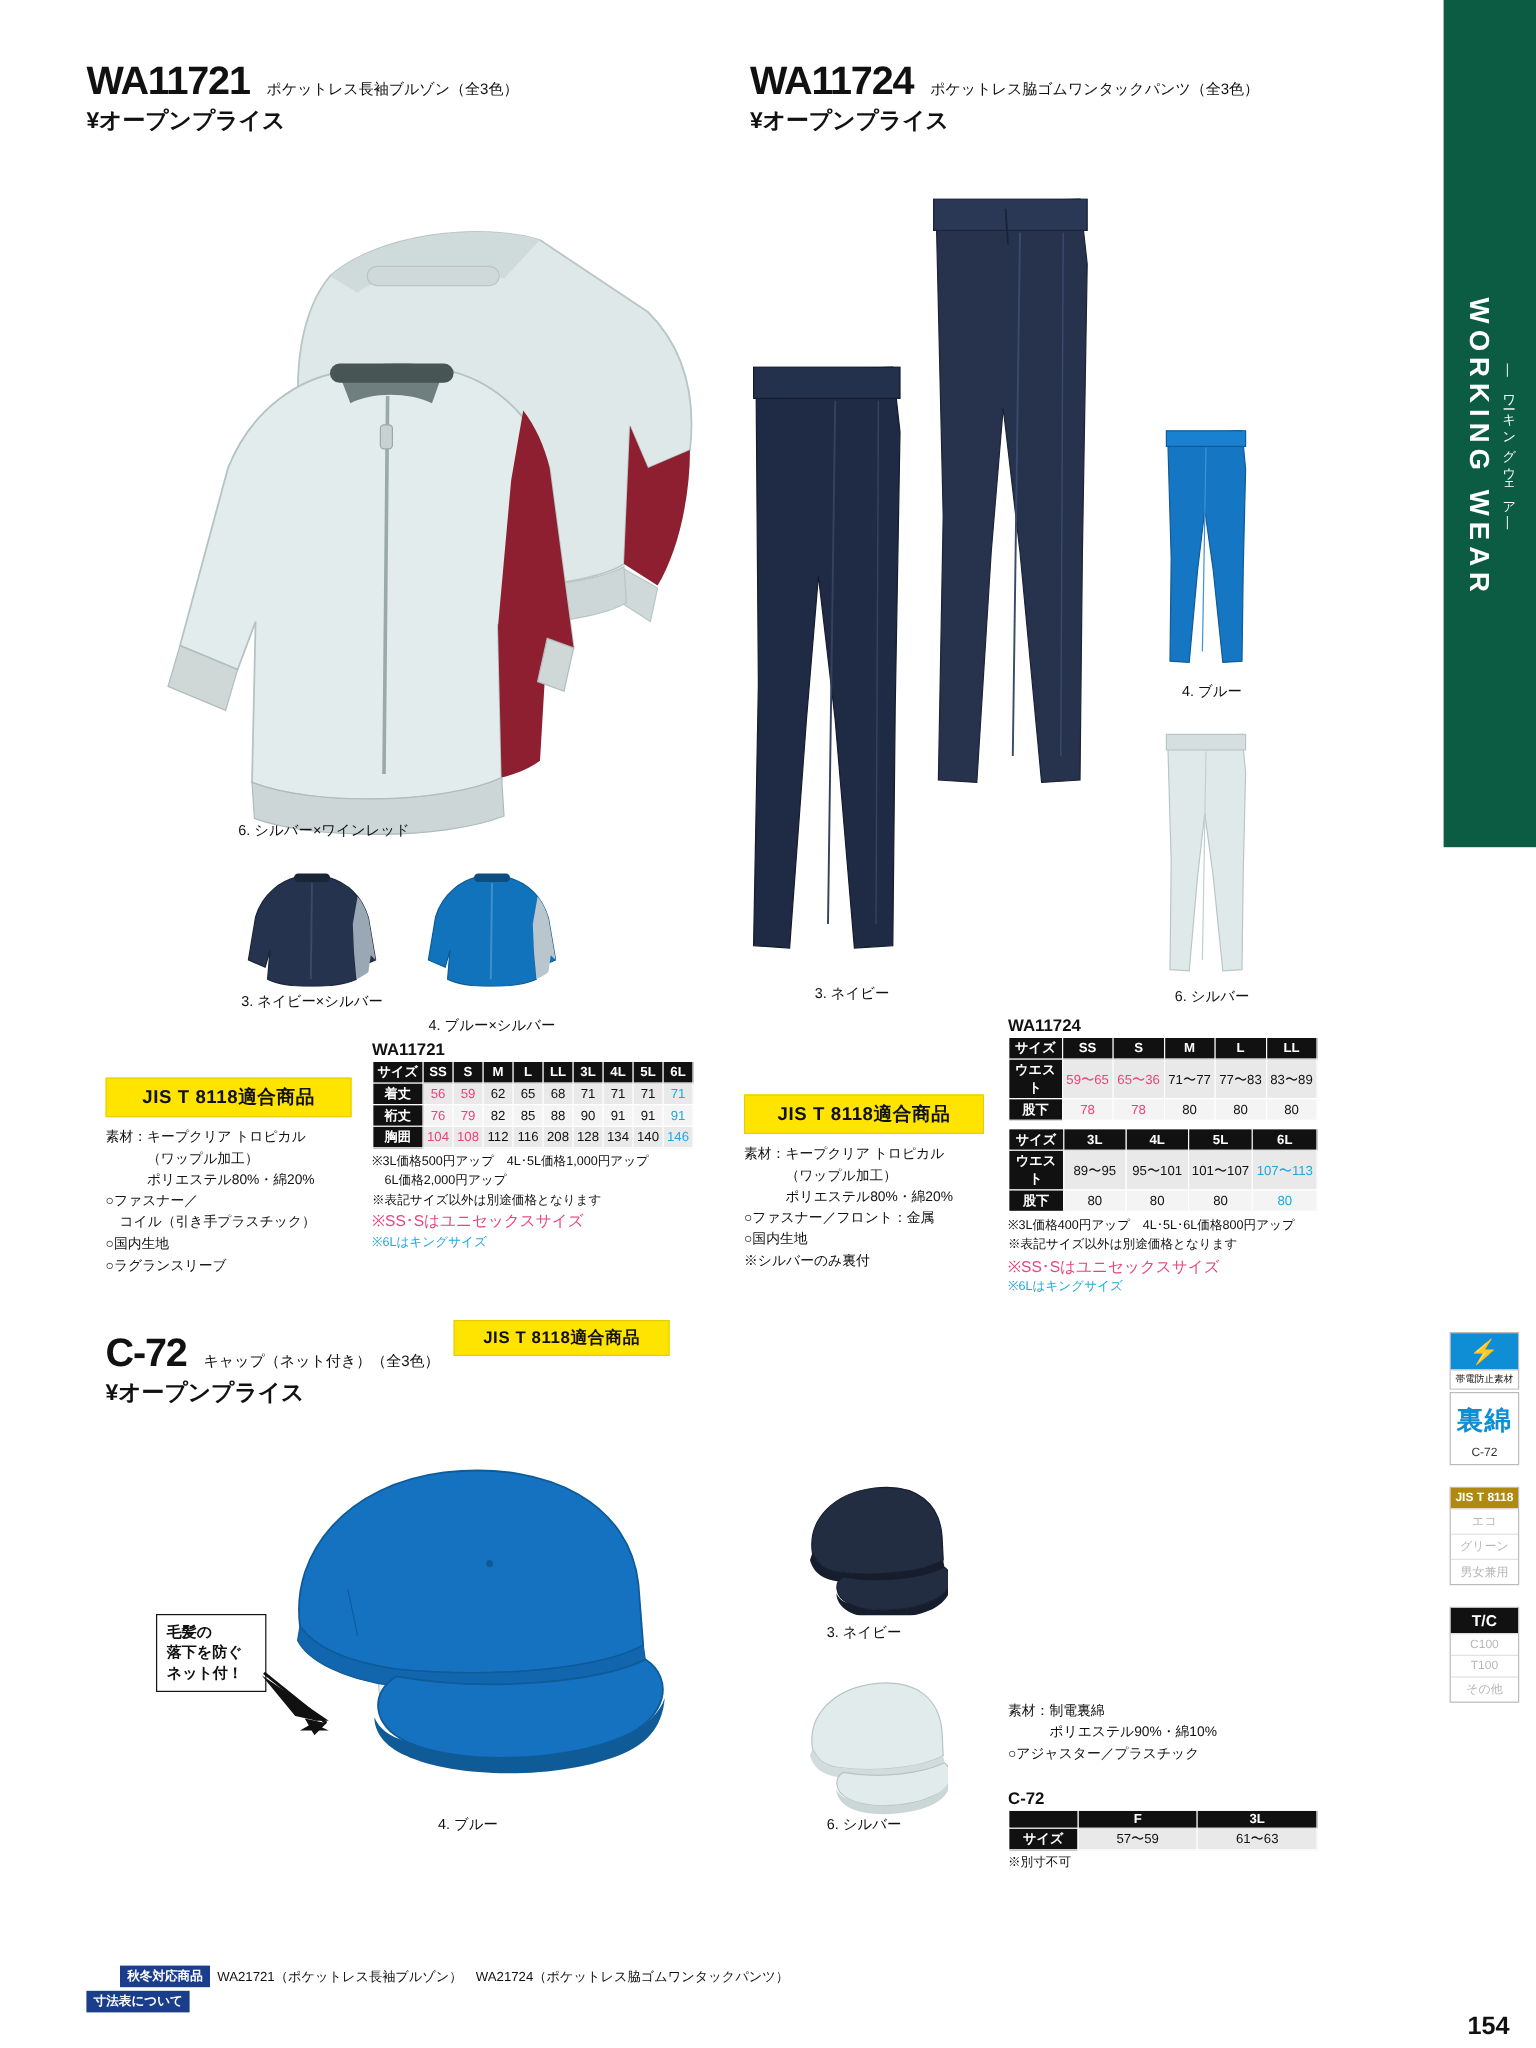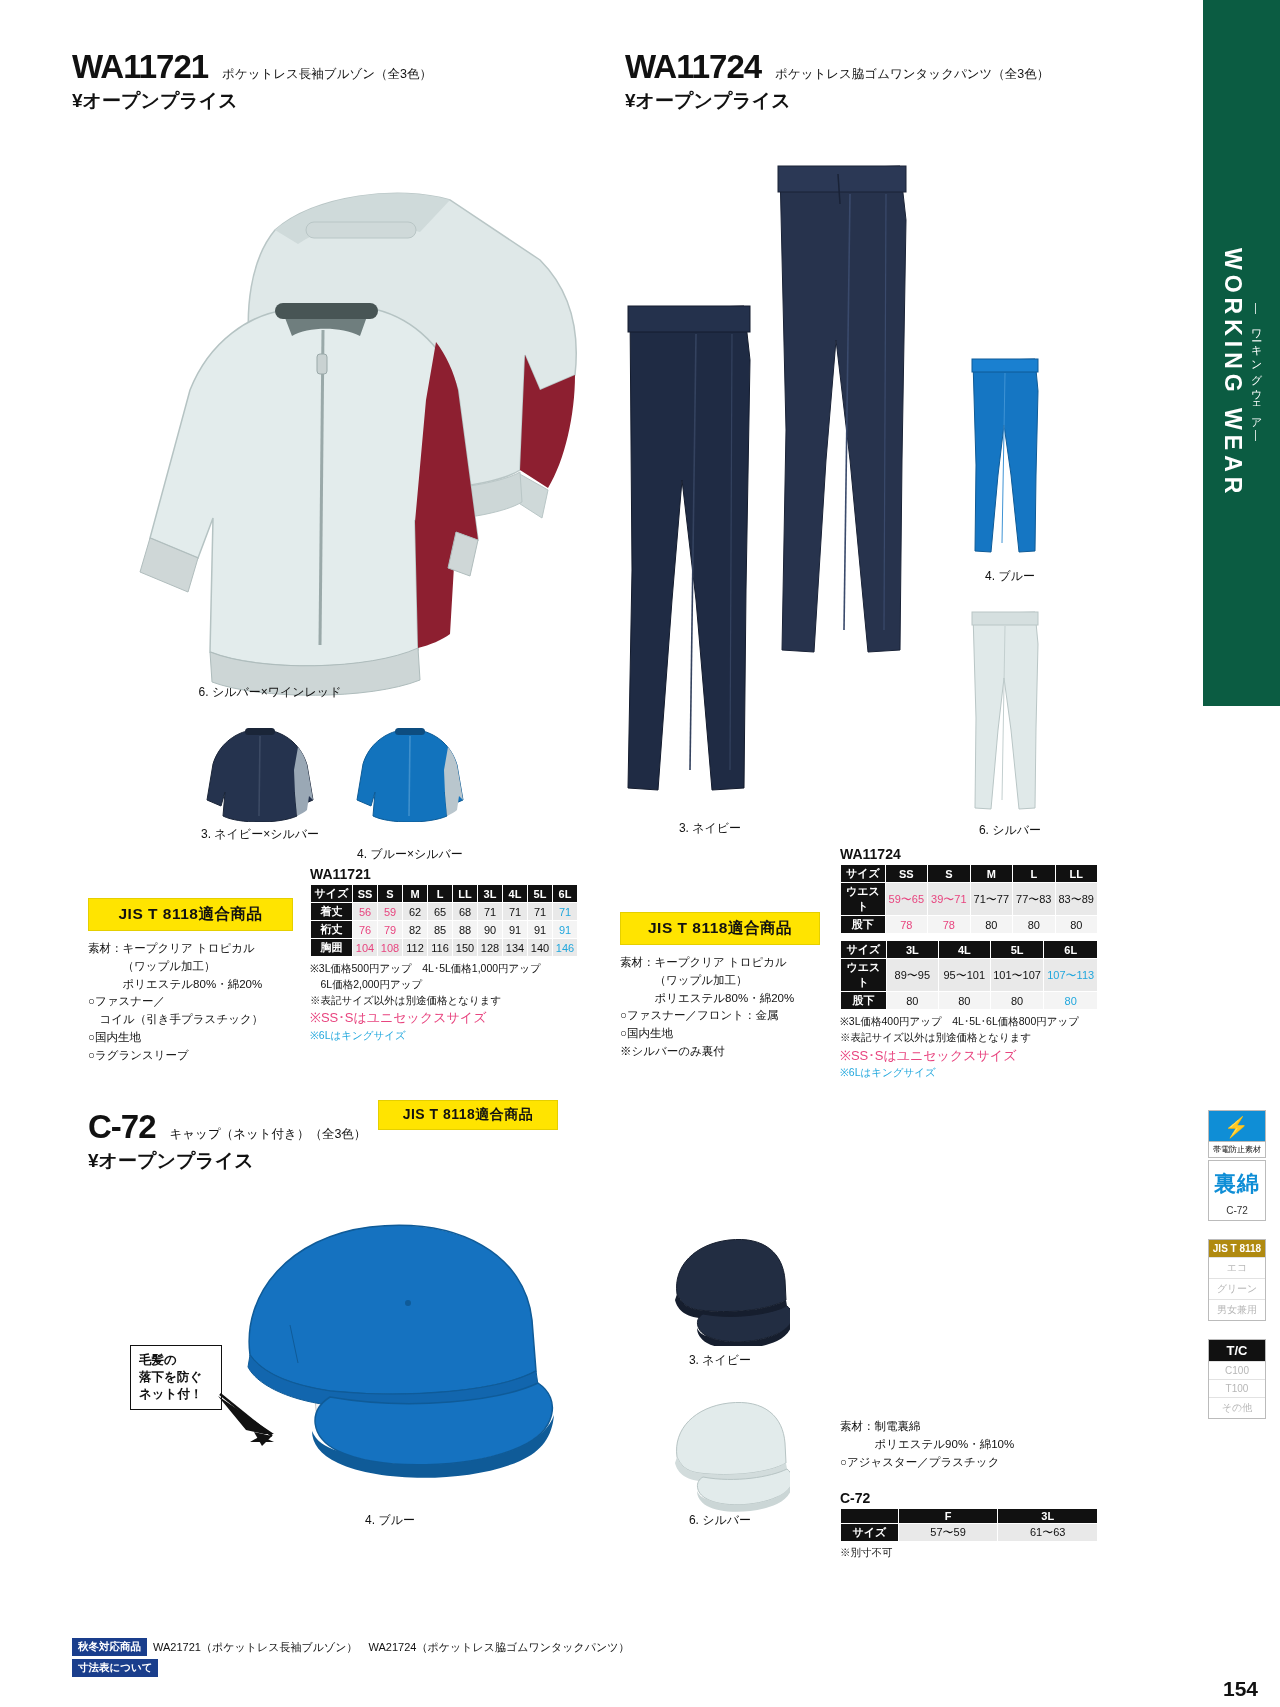--- a/index.html
+++ b/index.html
@@ -321,21 +321,21 @@
           <td class="alt">91</td>
           <td class="alt">91</td>
           <td class="alt cyan">91</td>
         </tr>
         <tr>
           <th>胸囲</th>
           <td class="pink">104</td>
           <td class="pink">108</td>
           <td>112</td>
           <td>116</td>
-          <td>150</td>
+          <td>208</td>
           <td>128</td>
           <td>134</td>
           <td>140</td>
           <td class="cyan">146</td>
         </tr>
       </tbody>
     </table>
     <div class="note" style="margin-top:4px;">
       <div>※3L価格500円アップ　4L･5L価格1,000円アップ</div>
       <div>　6L価格2,000円アップ</div>
@@ -367,21 +367,21 @@
           <th style="width:50px">S</th>
           <th style="width:50px">M</th>
           <th style="width:50px">L</th>
           <th style="width:50px">LL</th>
         </tr>
       </thead>
       <tbody>
         <tr>
           <th>ウエスト</th>
           <td class="pink">59〜65</td>
-          <td class="pink">39〜71</td>
+          <td class="pink">65〜36</td>
           <td>71〜77</td>
           <td>77〜83</td>
           <td>83〜89</td>
         </tr>
         <tr>
           <th>股下</th>
           <td class="alt pink">78</td>
           <td class="alt pink">78</td>
           <td class="alt">80</td>
           <td class="alt">80</td>
@@ -547,21 +547,21 @@
           <th>サイズ</th>
           <td>57〜59</td>
           <td>61〜63</td>
         </tr>
       </tbody>
     </table>
     <div class="note" style="margin-top:3px;">※別寸不可</div>
   </div>
 
   <div class="footer">
-    <div style="display:flex; align-items:center; margin-bottom:3px;">
+    <div style="display:flex; align-items:center; margin-bottom:3px;margin-left:28px;">
       <span class="ftag">秋冬対応商品</span>
       <span>WA21721（ポケットレス長袖ブルゾン）　WA21724（ポケットレス脇ゴムワンタックパンツ）</span>
     </div>
     <div style="display:flex; align-items:center;">
       <span class="ftag ftag2">寸法表について</span>
     </div>
   </div>
   <div class="pageno">154</div>
 
 </div>

